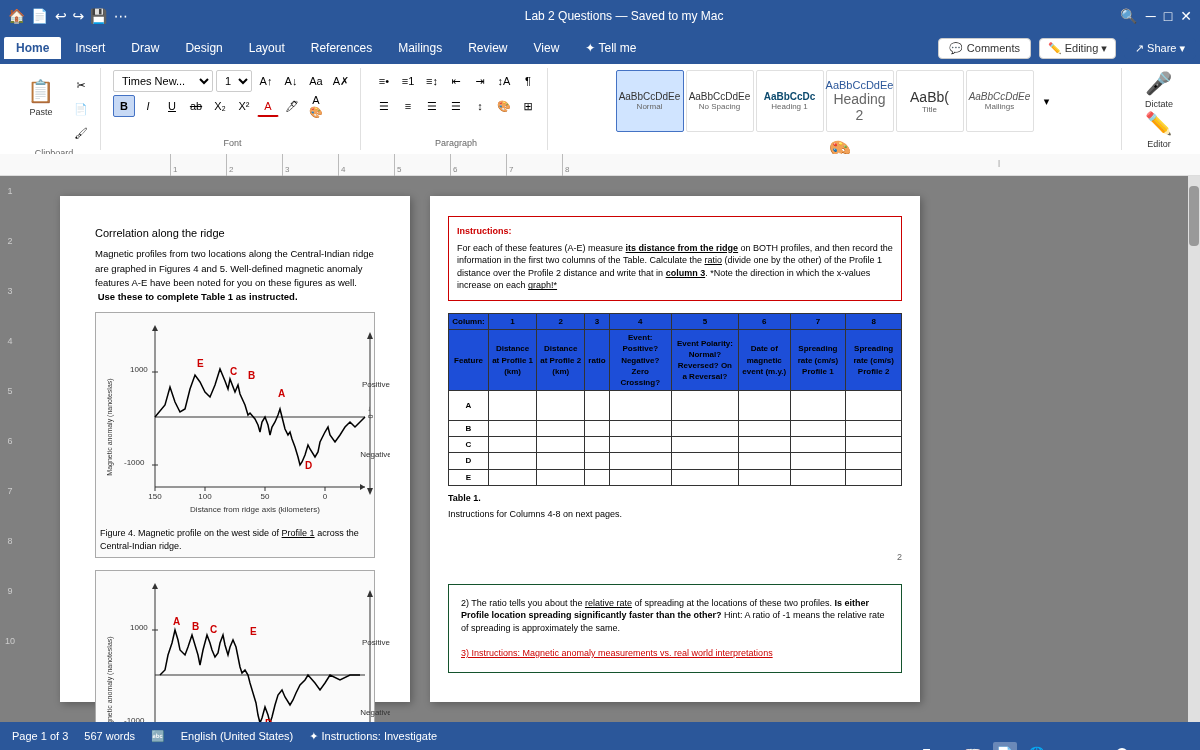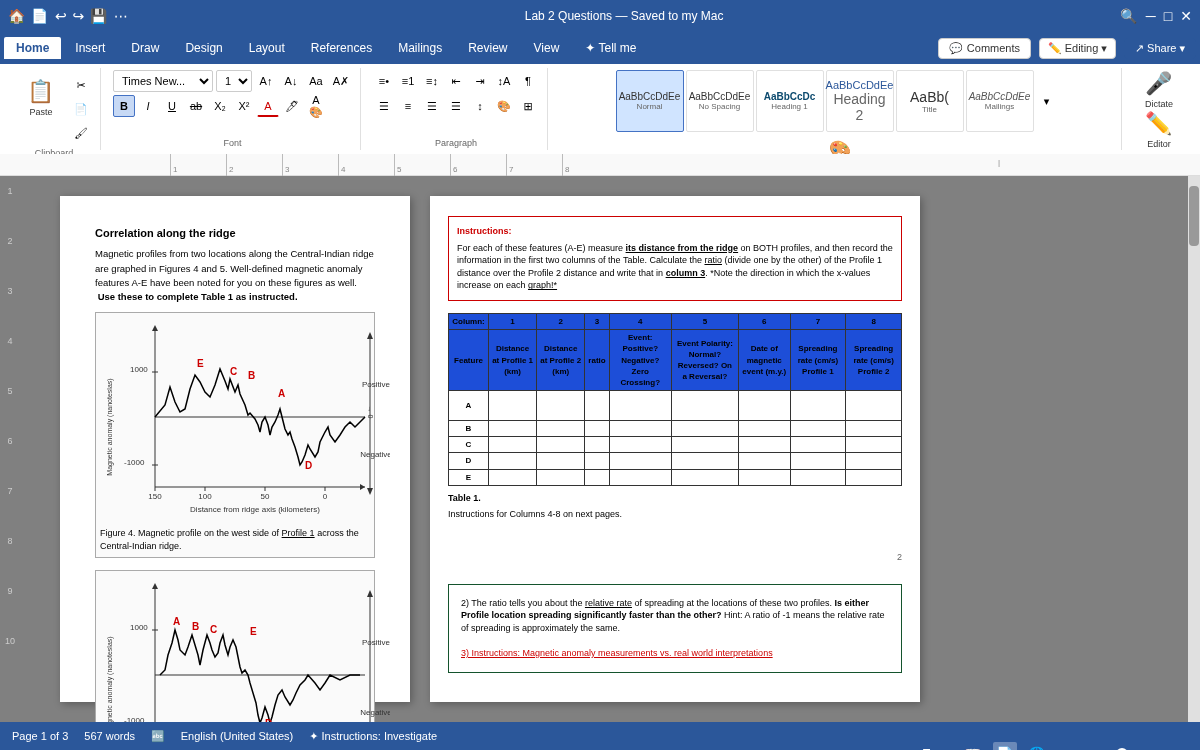--- a/index.html
+++ b/index.html
@@ -177,21 +177,21 @@
       box-shadow: 2px 2px 8px rgba(0,0,0,0.3);
       min-height: 500px;
       padding: 30px 35px;
       font-size: 10px;
       color: #000;
       line-height: 1.4;
     }
     .page-left { width: 350px; flex-shrink: 0; }
     .page-right { width: 470px; flex-shrink: 0; }
 
-    h4.doc-title { font-size: 11px; font-weight: bold; margin-bottom: 6px; }
+    h4.doc-title { font-size: 11px; font-weight: normal; margin-bottom: 6px; }
     p.doc-para { font-size: 9.5px; margin-bottom: 8px; line-height: 1.5; }
     .bold { font-weight: bold; }
     .underline { text-decoration: underline; }
 
     
     .figure-container {
       border: 1px solid #aaa;
       margin: 8px 0;
       background: #fafafa;
       padding: 4px;

